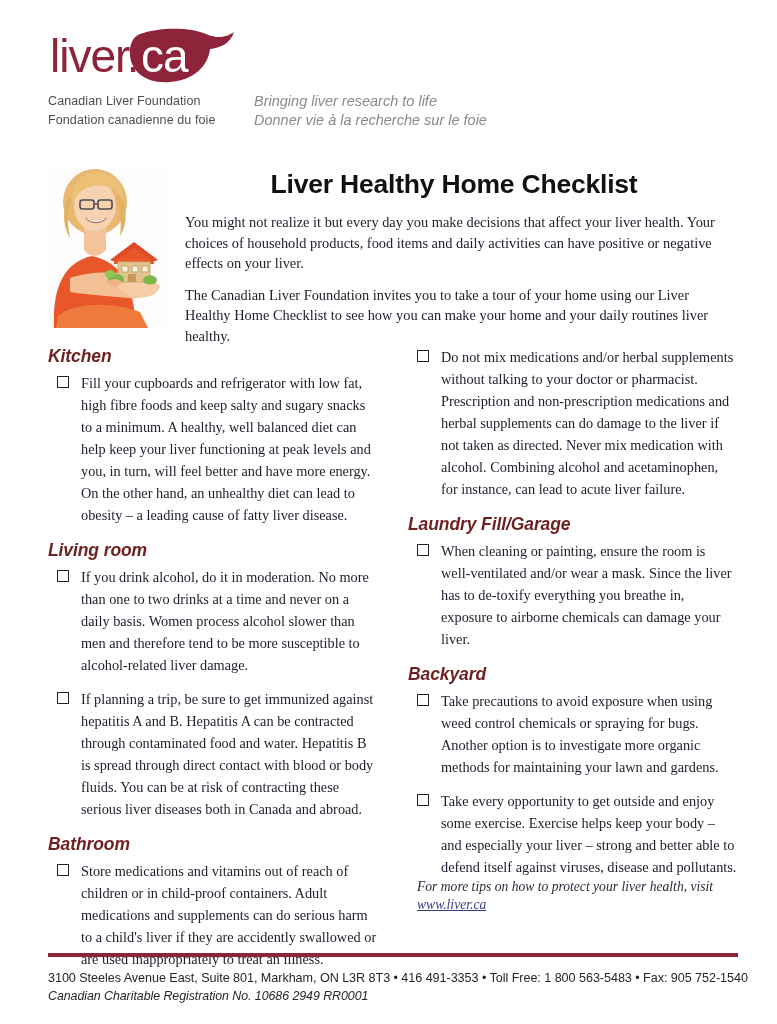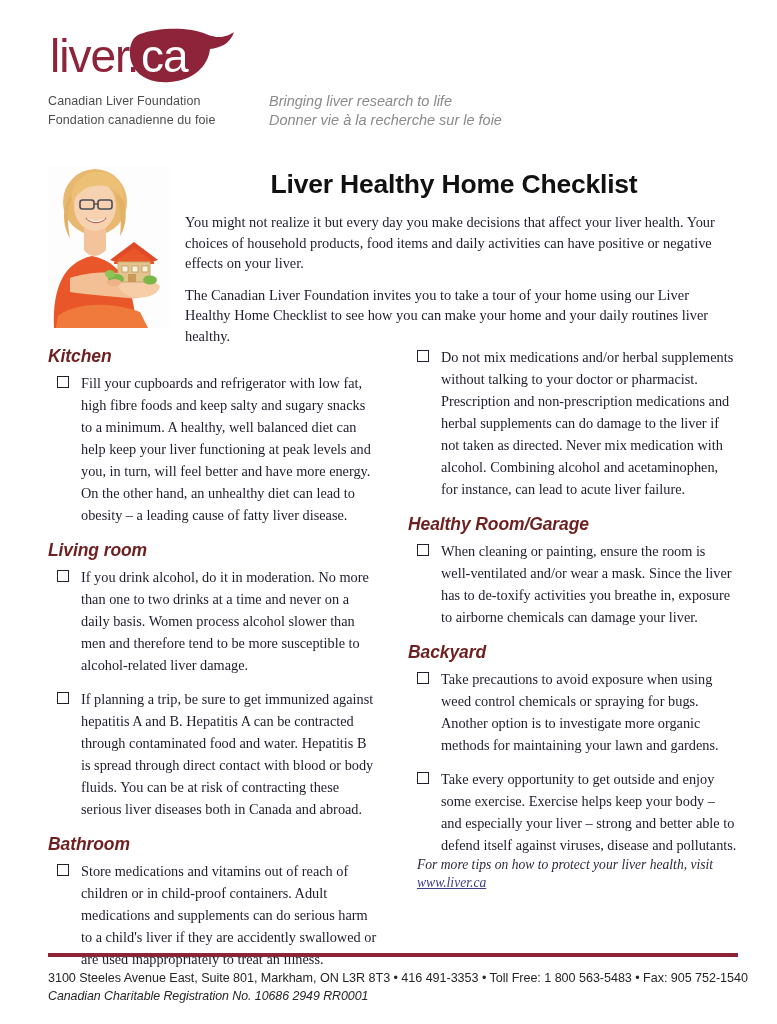--- a/index.html
+++ b/index.html
@@ -42,21 +42,20 @@
     height: 68px;
   }
   .logo-svg { display:block; }
 
   .org-row {
     position: absolute;
     left: 0;
     top: 70px;
     width: 690px;
     display: flex;
-    gap: 15px;
   }
   .org-names {
     width: 206px;
     font-family: "Liberation Sans", sans-serif;
     font-size: 12.5px;
     line-height: 18.5px;
     color: #4d4d4d;
     letter-spacing: 0.1px;
   }
   .tagline {
@@ -325,24 +324,24 @@
     <div class="col col-right">
 
       <div class="section">
         <div class="check-item">
           <span class="checkbox"></span>
           <span class="check-text">Do not mix medications and/or herbal supplements without talking to your doctor or pharmacist. Prescription and non-prescription medications and herbal supplements can do damage to the liver if not taken as directed. Never mix medication with alcohol. Combining alcohol and acetaminophen, for instance, can lead to acute liver failure.</span>
         </div>
       </div>
 
       <div class="section">
-        <div class="section-heading">Healthy Room/Garage</div>
-        <div class="check-item">
-          <span class="checkbox"></span>
-          <span class="check-text">When cleaning or painting, ensure the room is well-ventilated and/or wear a mask. Since the liver has to de-toxify activities you breathe in, exposure to airborne chemicals can damage your liver.</span>
+        <div class="section-heading">Laundry Fill/Garage</div>
+        <div class="check-item">
+          <span class="checkbox"></span>
+          <span class="check-text">When cleaning or painting, ensure the room is well-ventilated and/or wear a mask. Since the liver has to de-toxify everything you breathe in, exposure to airborne chemicals can damage your liver.</span>
         </div>
       </div>
 
       <div class="section">
         <div class="section-heading">Backyard</div>
         <div class="check-item">
           <span class="checkbox"></span>
           <span class="check-text">Take precautions to avoid exposure when using weed control chemicals or spraying for bugs. Another option is to investigate more organic methods for maintaining your lawn and gardens.</span>
         </div>
         <div class="check-item">

